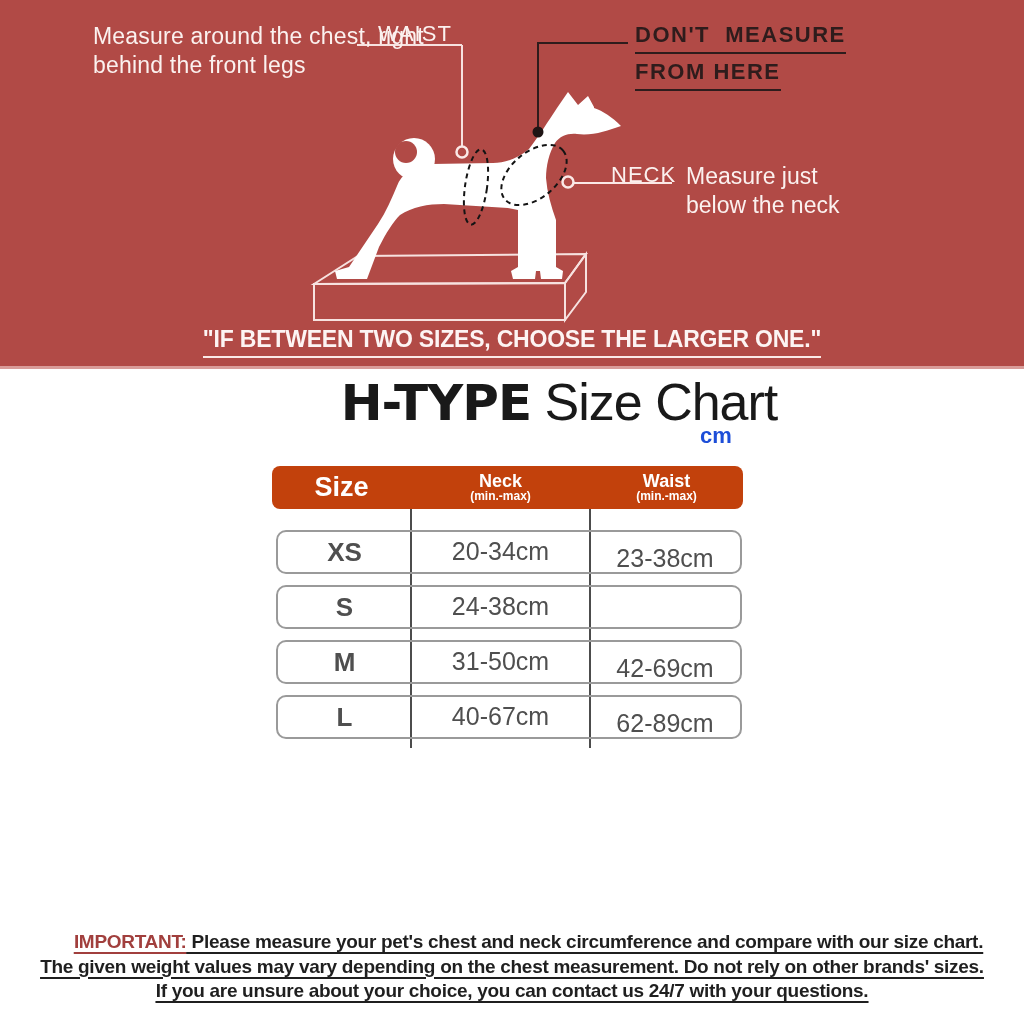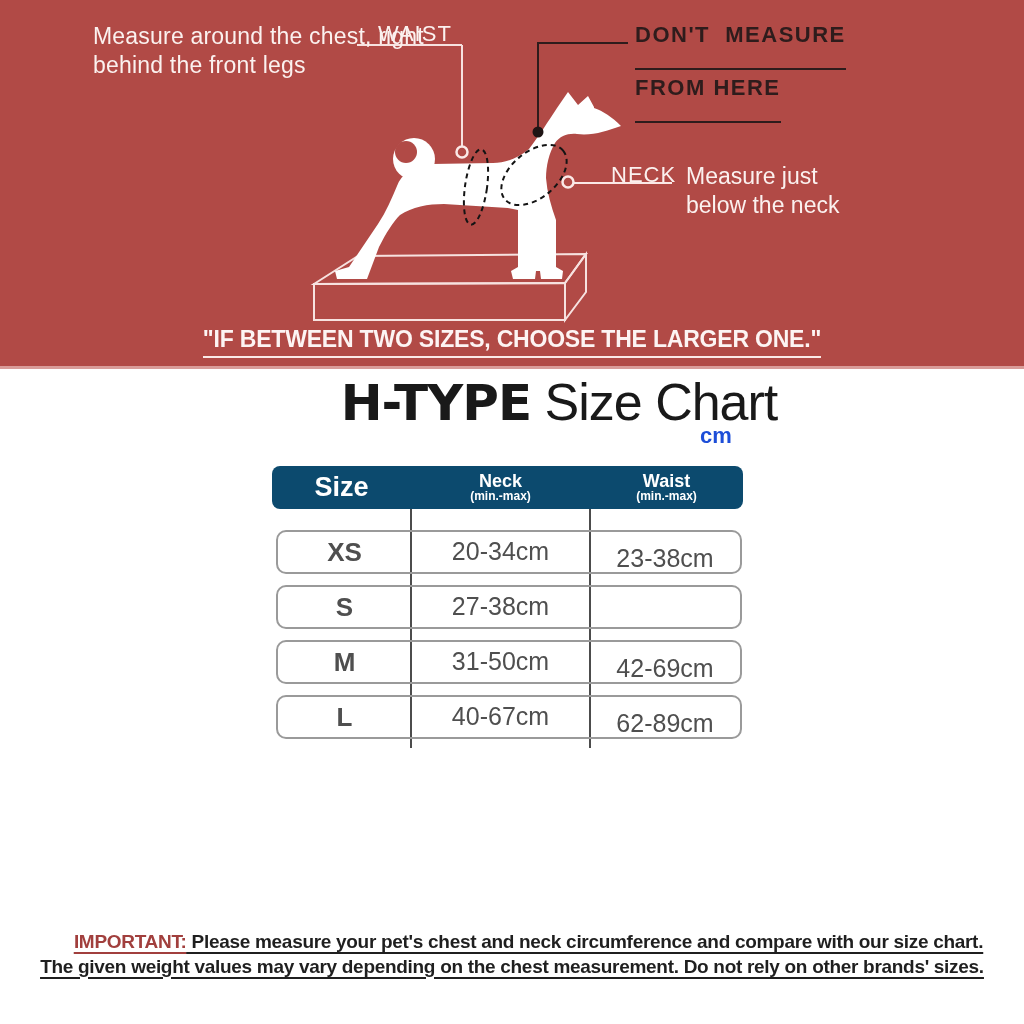--- a/index.html
+++ b/index.html
@@ -6,34 +6,34 @@
   .page{position:relative;width:1024px;height:1024px;background:#ffffff;overflow:hidden;
         font-family:"Liberation Sans",sans-serif;}
   
   .hero{position:absolute;left:0;top:0;width:1024px;height:366px;background:#b14a46;
         border-bottom:3px solid #d99c99;}
   .hero svg{position:absolute;left:0;top:0;}
   .hero-text{position:absolute;color:#fbf1ef;}
   .chest-note{left:93px;top:22px;width:345px;font-size:23px;line-height:29px;letter-spacing:.2px;}
   .waist-label{left:378px;top:21px;font-size:22px;letter-spacing:1px;}
   .dont-measure{left:635px;top:22px;color:#2e1c1c;font-size:22px;font-weight:700;letter-spacing:1.5px;}
-  .dont-measure .u{display:inline-block;border-bottom:2px solid #2e1c1c;padding-bottom:20px;white-space:pre;}
+  .dont-measure .u{display:inline-block;border-bottom:2px solid #2e1c1c;padding-bottom:4px;white-space:pre;}
   .dont-measure .line2{margin-top:5px;}
   .neck-label{left:611px;top:162px;font-size:22px;letter-spacing:1px;}
   .neck-note{left:686px;top:162px;width:190px;font-size:23px;line-height:29px;}
   .quote{left:0;top:326px;width:1024px;text-align:center;}
   .quote span{display:inline-block;font-size:23px;font-weight:700;letter-spacing:-.2px;color:#fdf4f3;
               border-bottom:2px solid #fbeae8;padding-bottom:3px;}
   
   .title{position:absolute;left:0;top:372px;width:1024px;text-align:center;color:#191919;padding-left:47px;}
   .title .brand{font-family:"DejaVu Sans",sans-serif;font-weight:700;font-size:50px;letter-spacing:-1px;}
   .title .rest{font-weight:400;font-size:52px;letter-spacing:-1px;}
   .unit{position:absolute;left:700px;top:423px;font-size:22px;font-weight:700;color:#1d4ed8;}
   
-  .thead{position:absolute;left:272px;top:466px;width:471px;height:43px;background:#0c4a6e;
+  .thead{position:absolute;left:272px;top:466px;width:471px;height:43px;background:#c2410c;
          border-radius:8px;display:flex;align-items:center;color:#ffffff;}
   .thead .c1{width:139px;text-align:center;font-size:27px;font-weight:700;}
   .thead .c2{width:179px;text-align:center;}
   .thead .c3{width:153px;text-align:center;}
   .thead .main{font-size:18px;font-weight:700;line-height:18px;}
   .thead .sub{font-size:12px;font-weight:700;line-height:13px;}
   .vline{position:absolute;top:509px;width:2px;height:239px;background:#4c4c4c;}
   .vline.a{left:410px;} .vline.b{left:589px;}
   .trow{position:absolute;left:276px;width:466px;height:44px;border:2px solid #9a9a9a;border-radius:10px;
         box-sizing:border-box;display:flex;align-items:center;color:#4f4f4f;background:transparent;}
@@ -142,31 +142,32 @@
   <div class="vline a"></div>
   <div class="vline b"></div>
 
   <div class="trow r0">
     <div class="s">XS</div>
     <div class="n">20-34cm</div>
     <div class="w">23-38cm</div>
   </div>
   <div class="trow r1">
     <div class="s">S</div>
-    <div class="n">27-38cm</div>
+    <div class="n">24-38cm</div>
   </div>
   <div class="trow r2">
     <div class="s">M</div>
     <div class="n">31-50cm</div>
     <div class="w">42-69cm</div>
   </div>
   <div class="trow r3">
     <div class="s">L</div>
     <div class="n">40-67cm</div>
     <div class="w">62-89cm</div>
   </div>
 
   <div class="footer">
     <span class="ln"><span class="imp">IMPORTANT:</span><span> Please measure your pet's chest and neck circumference and compare with our size chart.</span></span>
     <span class="ln"><span>The given weight values may vary depending on the chest measurement. Do not rely on other brands' sizes.</span></span>
+    <span class="ln"><span>If you are unsure about your choice, you can contact us 24/7 with your questions.</span></span>
   </div>
 
 </div>
 
 </body></html>

